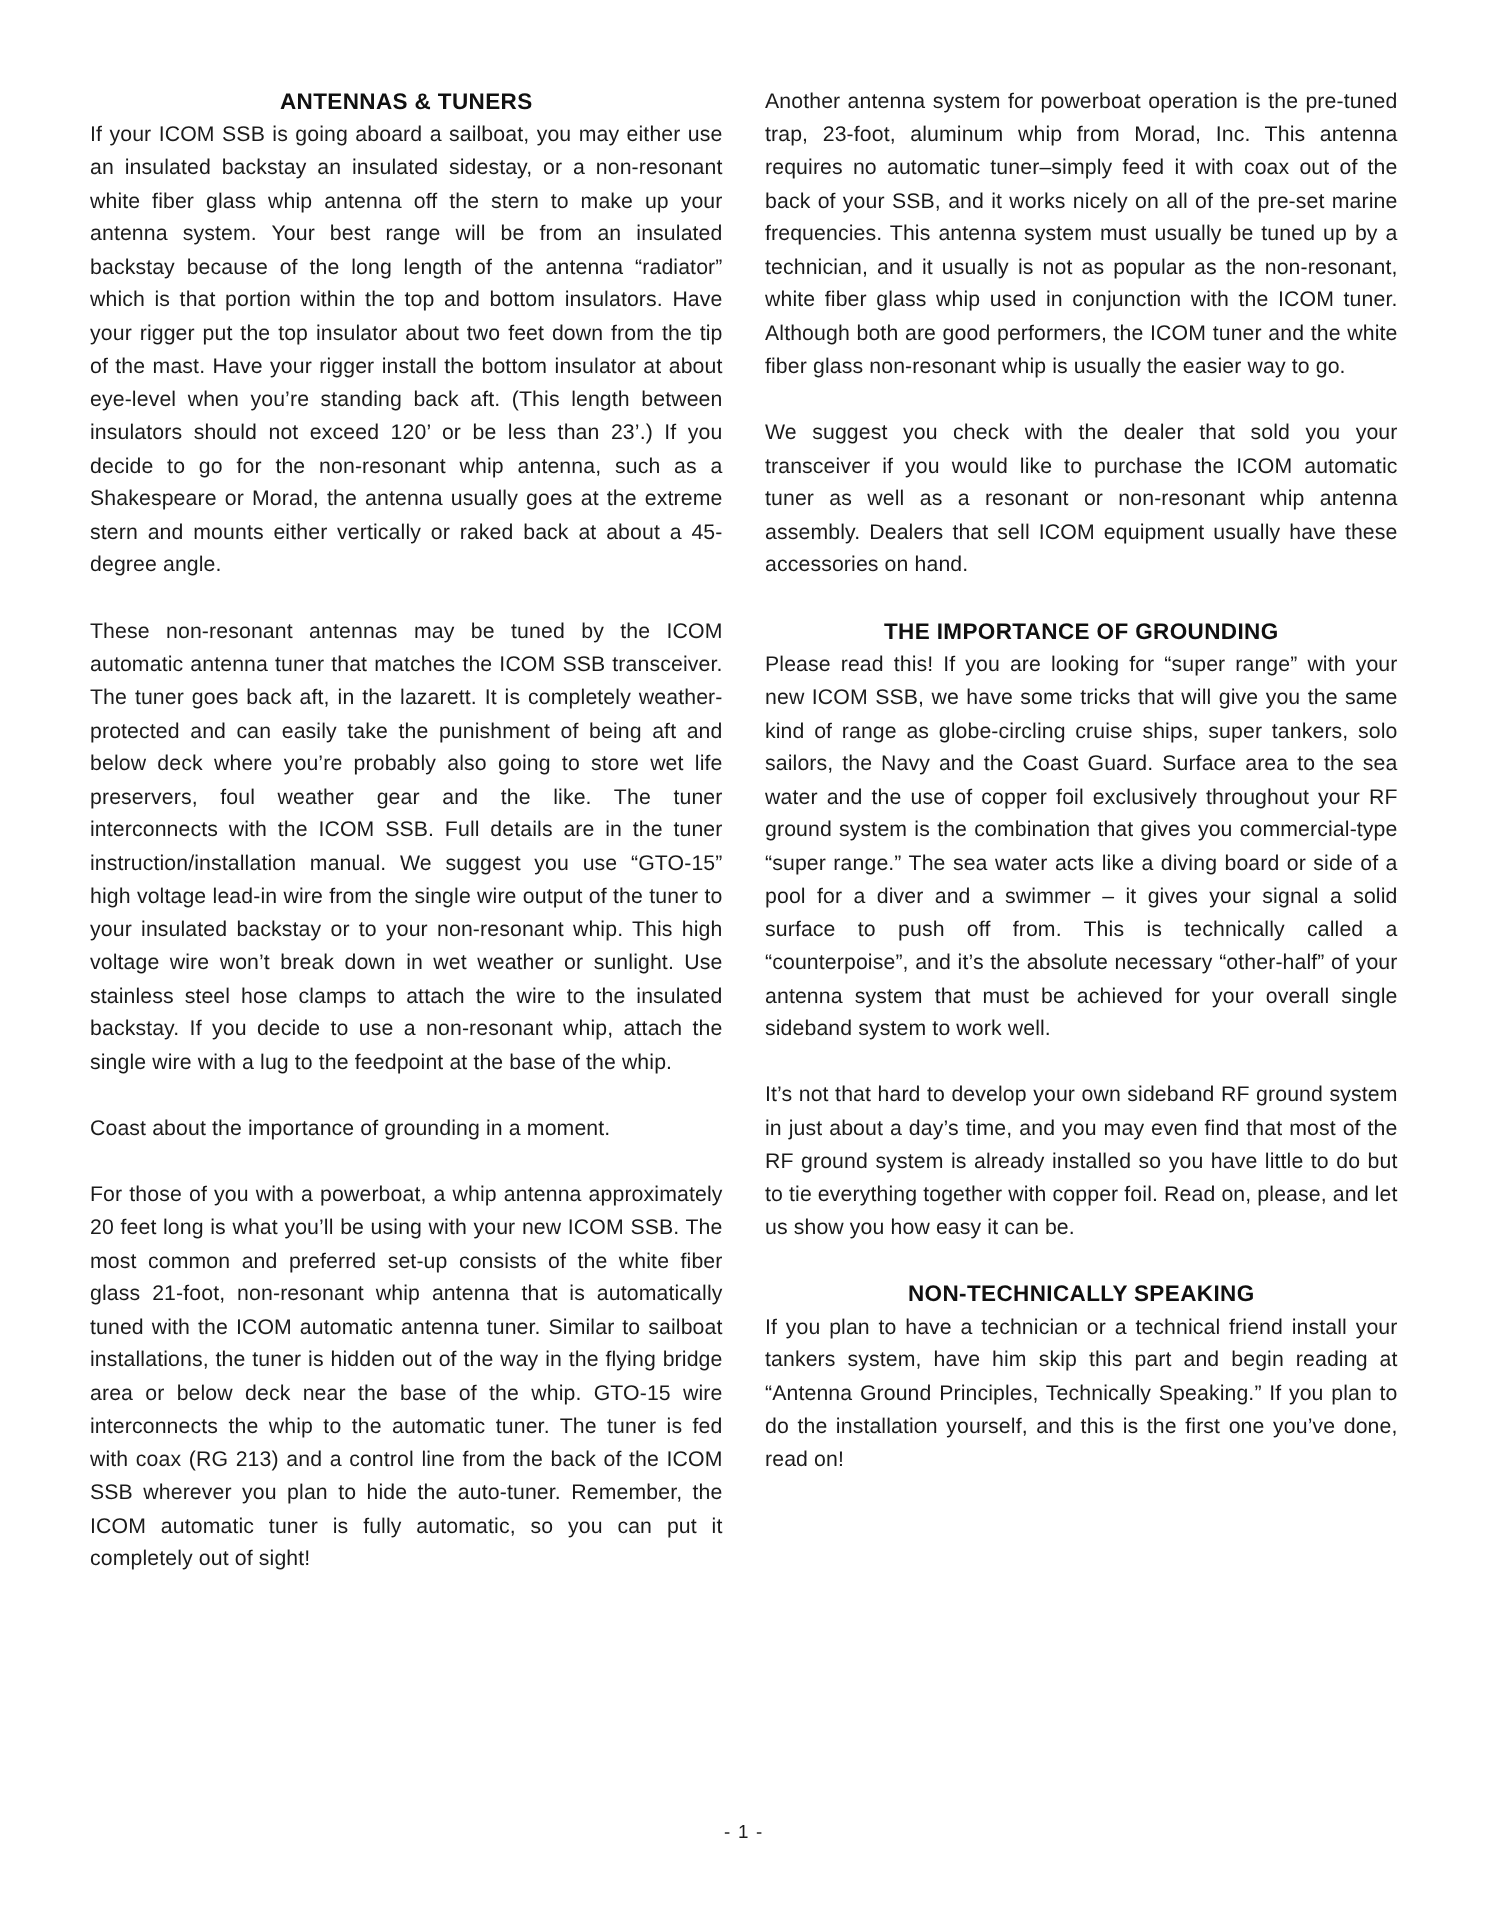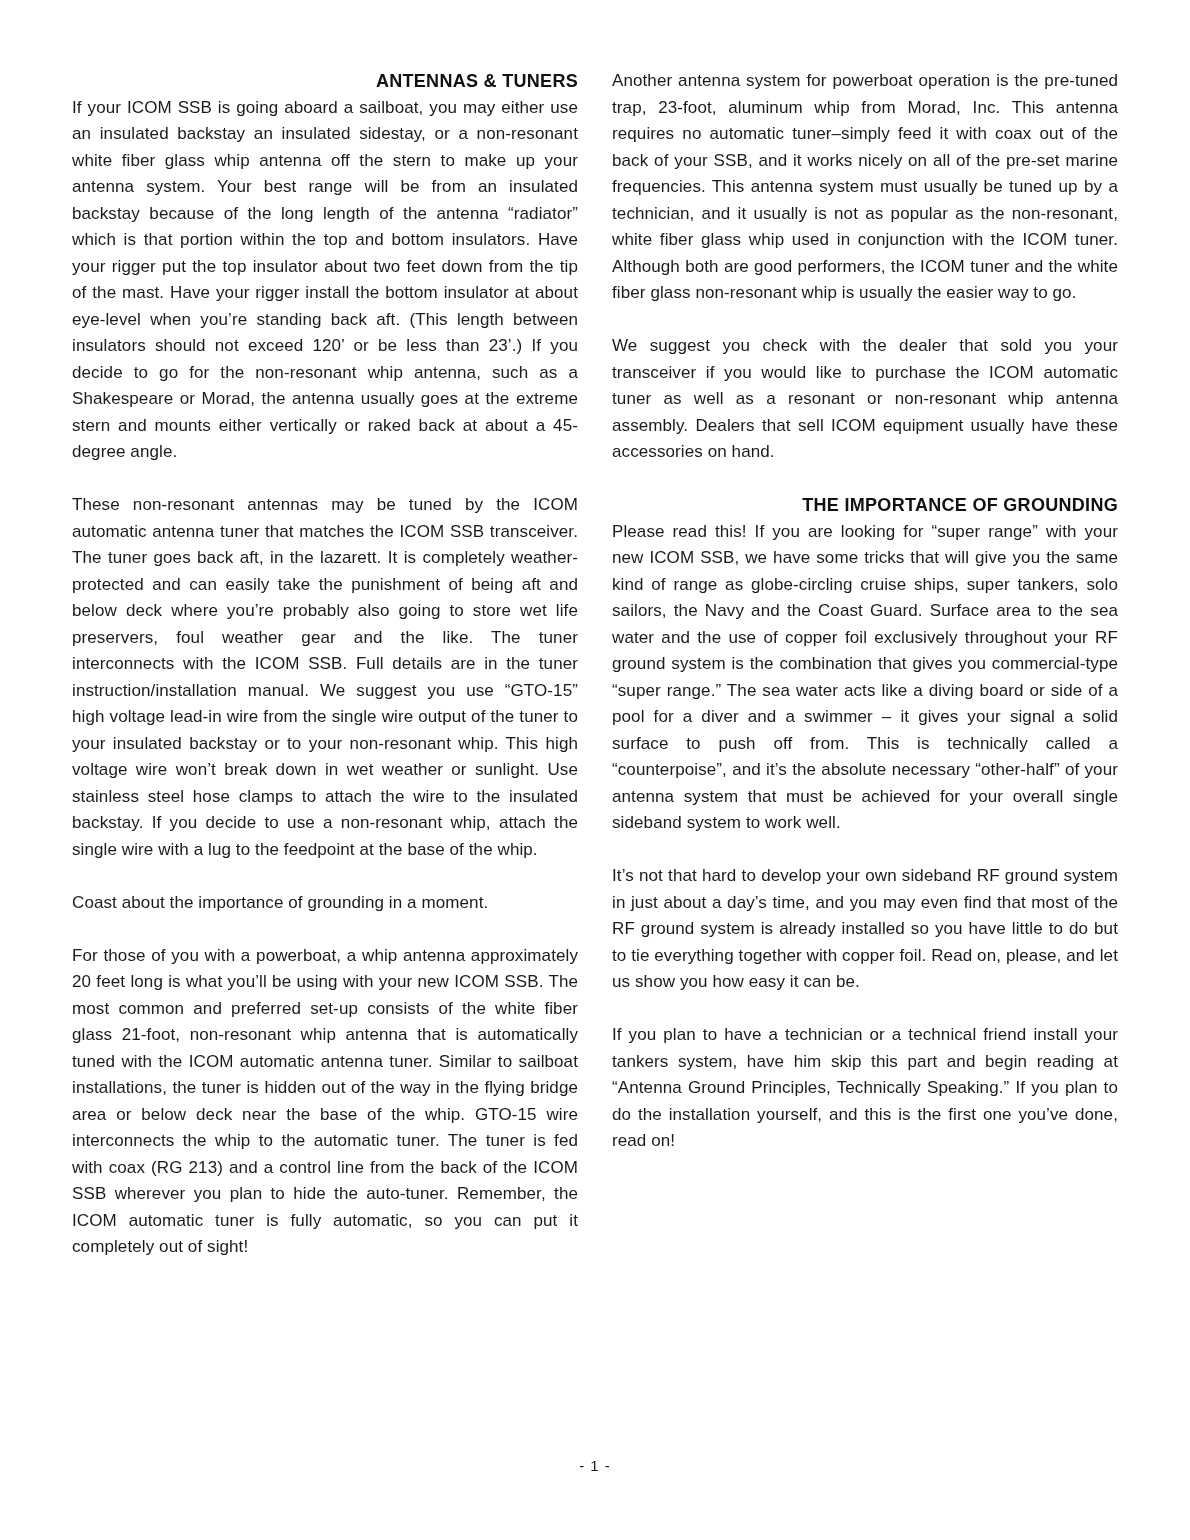--- a/index.html
+++ b/index.html
@@ -30,21 +30,21 @@
     line-height: 26.5px;
     text-align: justify;
     letter-spacing: 0.1px;
   }
   .col h2 {
     margin: 0;
     font-size: 18px;
     line-height: 26.5px;
     font-weight: bold;
     letter-spacing: 0.3px;
-    text-align: right;
+    text-align: center;
     color: #111111;
   }
   .col p {
     margin: 0 0 26.5px 0;
   }
   .col p:last-child {
     margin-bottom: 16px;
   }
   .footer {
     position: absolute;
@@ -70,19 +70,20 @@
       <p>Coast about the importance of grounding in a moment.</p>
       <p>For those of you with a powerboat, a whip antenna approximately 20 feet long is what you’ll be using with your new ICOM SSB. The most common and preferred set-up consists of the white fiber glass 21-foot, non-resonant whip antenna that is automatically tuned with the ICOM automatic antenna tuner. Similar to sailboat installations, the tuner is hidden out of the way in the flying bridge area or below deck near the base of the whip. GTO-15 wire interconnects the whip to the automatic tuner. The tuner is fed with coax (RG 213) and a control line from the back of the ICOM SSB wherever you plan to hide the auto-tuner. Remember, the ICOM automatic tuner is fully automatic, so you can put it completely out of sight!</p>
     </div>
 
     <div class="col">
       <p>Another antenna system for powerboat operation is the pre-tuned trap, 23-foot, aluminum whip from Morad, Inc. This antenna requires no automatic tuner–simply feed it with coax out of the back of your SSB, and it works nicely on all of the pre-set marine frequencies. This antenna system must usually be tuned up by a technician, and it usually is not as popular as the non-resonant, white fiber glass whip used in conjunction with the ICOM tuner. Although both are good performers, the ICOM tuner and the white fiber glass non-resonant whip is usually the easier way to go.</p>
       <p>We suggest you check with the dealer that sold you your transceiver if you would like to purchase the ICOM automatic tuner as well as a resonant or non-resonant whip antenna assembly. Dealers that sell ICOM equipment usually have these accessories on hand.</p>
       <h2>THE IMPORTANCE OF GROUNDING</h2>
       <p>Please read this! If you are looking for “super range” with your new ICOM SSB, we have some tricks that will give you the same kind of range as globe-circling cruise ships, super tankers, solo sailors, the Navy and the Coast Guard. Surface area to the sea water and the use of copper foil exclusively throughout your RF ground system is the combination that gives you commercial-type “super range.” The sea water acts like a diving board or side of a pool for a diver and a swimmer – it gives your signal a solid surface to push off from. This is technically called a “counterpoise”, and it’s the absolute necessary “other-half” of your antenna system that must be achieved for your overall single sideband system to work well.</p>
       <p>It’s not that hard to develop your own sideband RF ground system in just about a day’s time, and you may even find that most of the RF ground system is already installed so you have little to do but to tie everything together with copper foil. Read on, please, and let us show you how easy it can be.</p>
+      <h2>NON-TECHNICALLY SPEAKING</h2>
       <p>If you plan to have a technician or a technical friend install your tankers system, have him skip this part and begin reading at “Antenna Ground Principles, Technically Speaking.” If you plan to do the installation yourself, and this is the first one you’ve done, read on!</p>
     </div>
 
   </div>
 
   <div class="footer">- 1 -</div>
 </div>
 
 </body></html>

